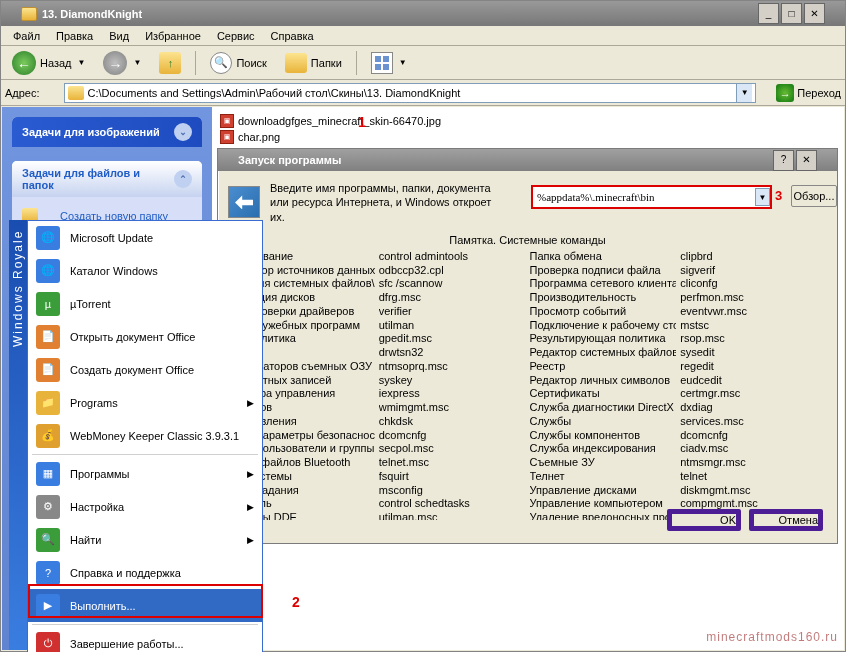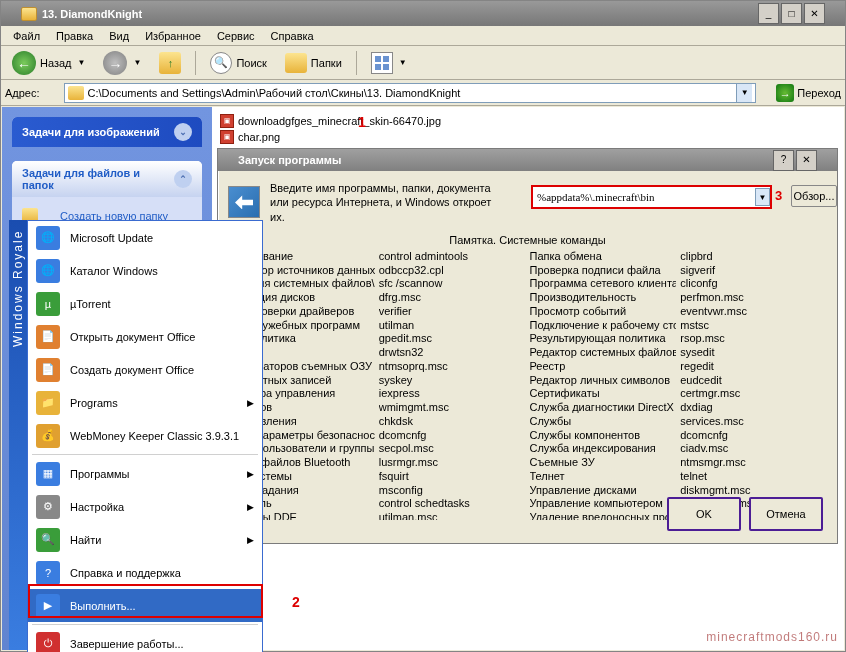--- a/index.html
+++ b/index.html
@@ -63,21 +63,21 @@
 .run-dd { width: 15px; height: 18px; background: #d9e7f7; border: 1px solid #7f9db9; display: flex; align-items: center; justify-content: center; font-size: 8px; }
 .browse-btn { position: absolute; left: 563px; top: 4px; width: 46px; height: 22px; background: #ece9d8; border: 1px solid #888; border-radius: 2px; }
 .annot3 { position: absolute; left: 547px; top: 7px; color: #d00; font-weight: bold; font-size: 13px; z-index: 5; }
 
 .hint-header { text-align: center; margin: 6px 0 4px; }
 .cmd-cols { display: flex; gap: 4px; font-size: 10.5px; line-height: 1.25; height: 270px; overflow: hidden; }
 .cmd-col { flex: 1; white-space: nowrap; overflow: hidden; }
 .cmd-col div { overflow: hidden; text-overflow: clip; }
 
 .btn-row { position: absolute; right: 14px; bottom: 12px; display: flex; gap: 8px; }
-.btn { width: 74px; height: 34px; background: #ece9d8; border: 2px solid #4c1d95; border-radius: 2px; }
+.btn { width: 74px; height: 22px; background: #ece9d8; border: 5px solid #4c1d95; border-radius: 2px; text-align: right; }
 
 
 .startmenu { position: absolute; left: 27px; top: 220px; width: 236px; background: #fff; border: 1px solid #3a6bd0; z-index: 10; }
 .sm-item { display: flex; align-items: center; gap: 10px; padding: 6px 8px; height: 33px; }
 .sm-item.hl { background: #316ac5; color: #fff; }
 .sm-ico { width: 24px; height: 24px; display: flex; align-items: center; justify-content: center; border-radius: 3px; }
 .sm-sep { height: 1px; background: #d0d0d0; margin: 2px 4px; }
 .sm-arrow { margin-left: auto; font-size: 9px; }
 .annot2 { position: absolute; left: 292px; top: 594px; color: #d00; font-weight: bold; font-size: 14px; z-index: 11; }
 .annot1 { position: absolute; left: 358px; top: 114px; color: #d00; font-weight: bold; font-size: 14px; }
@@ -246,21 +246,21 @@
           <div>utilman</div>
           <div>gpedit.msc</div>
           <div>drwtsn32</div>
           <div>ntmsoprq.msc</div>
           <div>syskey</div>
           <div>iexpress</div>
           <div>wmimgmt.msc</div>
           <div>chkdsk</div>
           <div>dcomcnfg</div>
           <div>secpol.msc</div>
-          <div>lusrmgr.msc</div>
+          <div>telnet.msc</div>
           <div>fsquirt</div>
           <div>msconfig</div>
           <div>control schedtasks</div>
           <div>utilman.msc</div>
         </div>
       <div class="cmd-col" id="col3">
           <div>Папка обмена</div>
           <div>Проверка подписи файла</div>
           <div>Программа сетевого клиента SQL</div>
           <div>Производительность</div>

